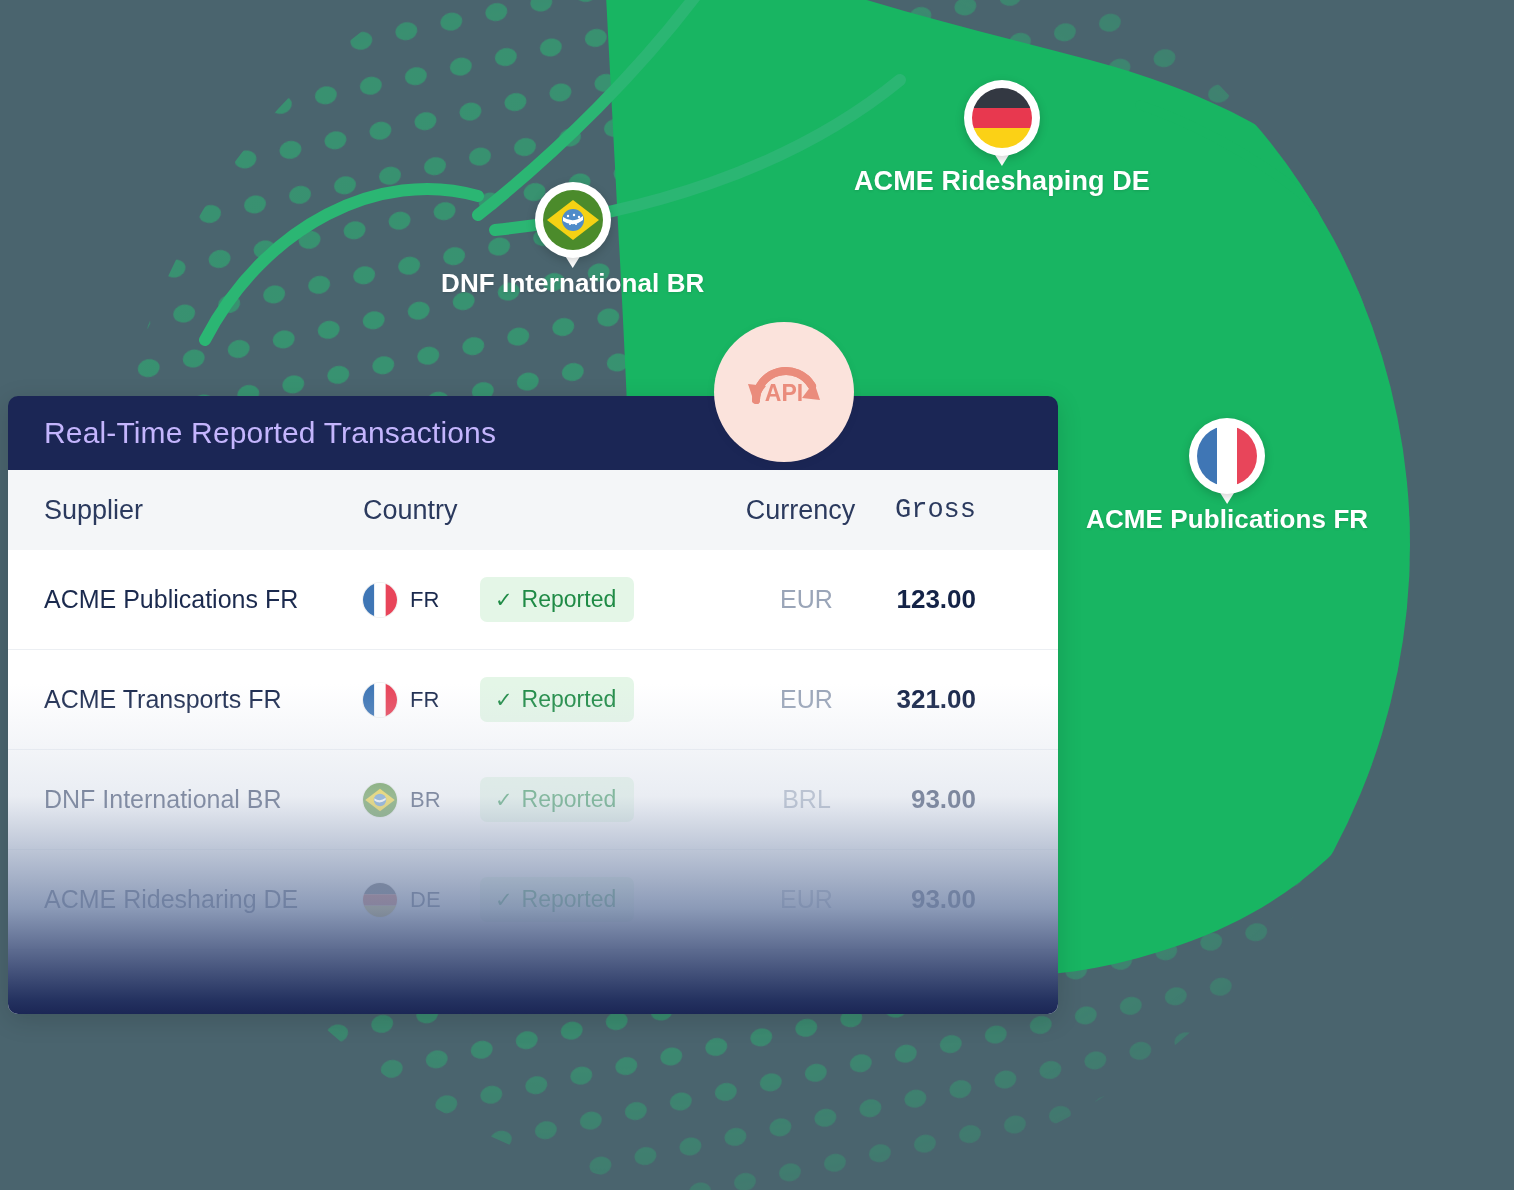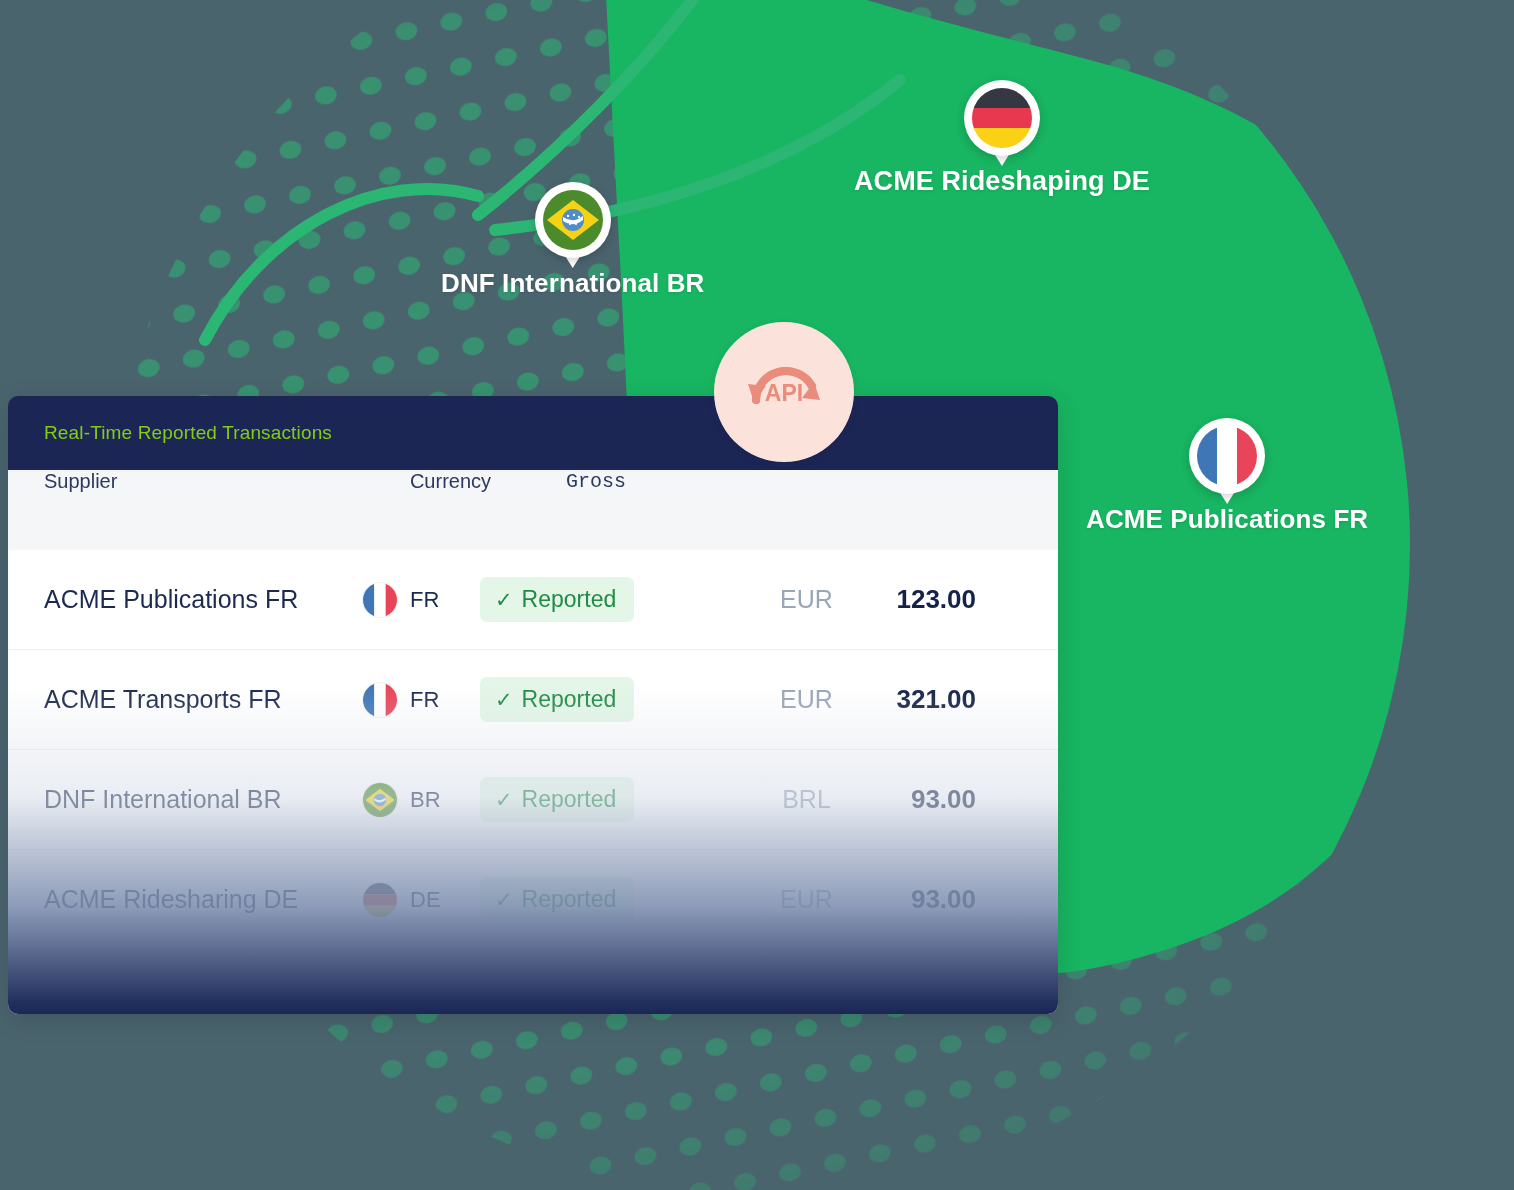--- a/index.html
+++ b/index.html
@@ -116,32 +116,32 @@
     box-shadow: 0 6px 26px rgba(0,0,0,0.14);
   }
   #card-title-bar {
     height: 74px;
     background: #1b2655;
     display: flex;
     align-items: center;
     padding-left: 36px;
   }
   #card-title-bar .title {
-    color: #84cc16;
-    font-size: 19px;
+    color: #c4b5fd;
+    font-size: 30px;
     letter-spacing: 0.15px;
   }
 
   #table-head {
     height: 80px;
     background: #f4f6f8;
     display: flex;
-    align-items: flex-start;
+    align-items: center;
     color: #2b3a5e;
-    font-size: 20px;
+    font-size: 27px;
   }
   #table-body {
     position: relative;
     background: #ffffff;
     height: 464px;
   }
   .row {
     height: 100px;
     display: flex;
     align-items: center;
@@ -340,20 +340,21 @@
   </div>
 
   <div id="table-card">
 
     <div id="card-title-bar">
       <span class="title">Real-Time Reported Transactions</span>
     </div>
 
     <div id="table-head">
       <div class="hdr-supplier">Supplier</div>
+      <div class="hdr-country">Country</div>
       <div class="hdr-currency">Currency</div>
       <div class="hdr-gross">Gross</div>
     </div>
 
     <div id="table-body">
 
       <div class="row">
         <div class="c-supplier">
           <span class="supplier-name">ACME Publications FR</span>
         </div>

